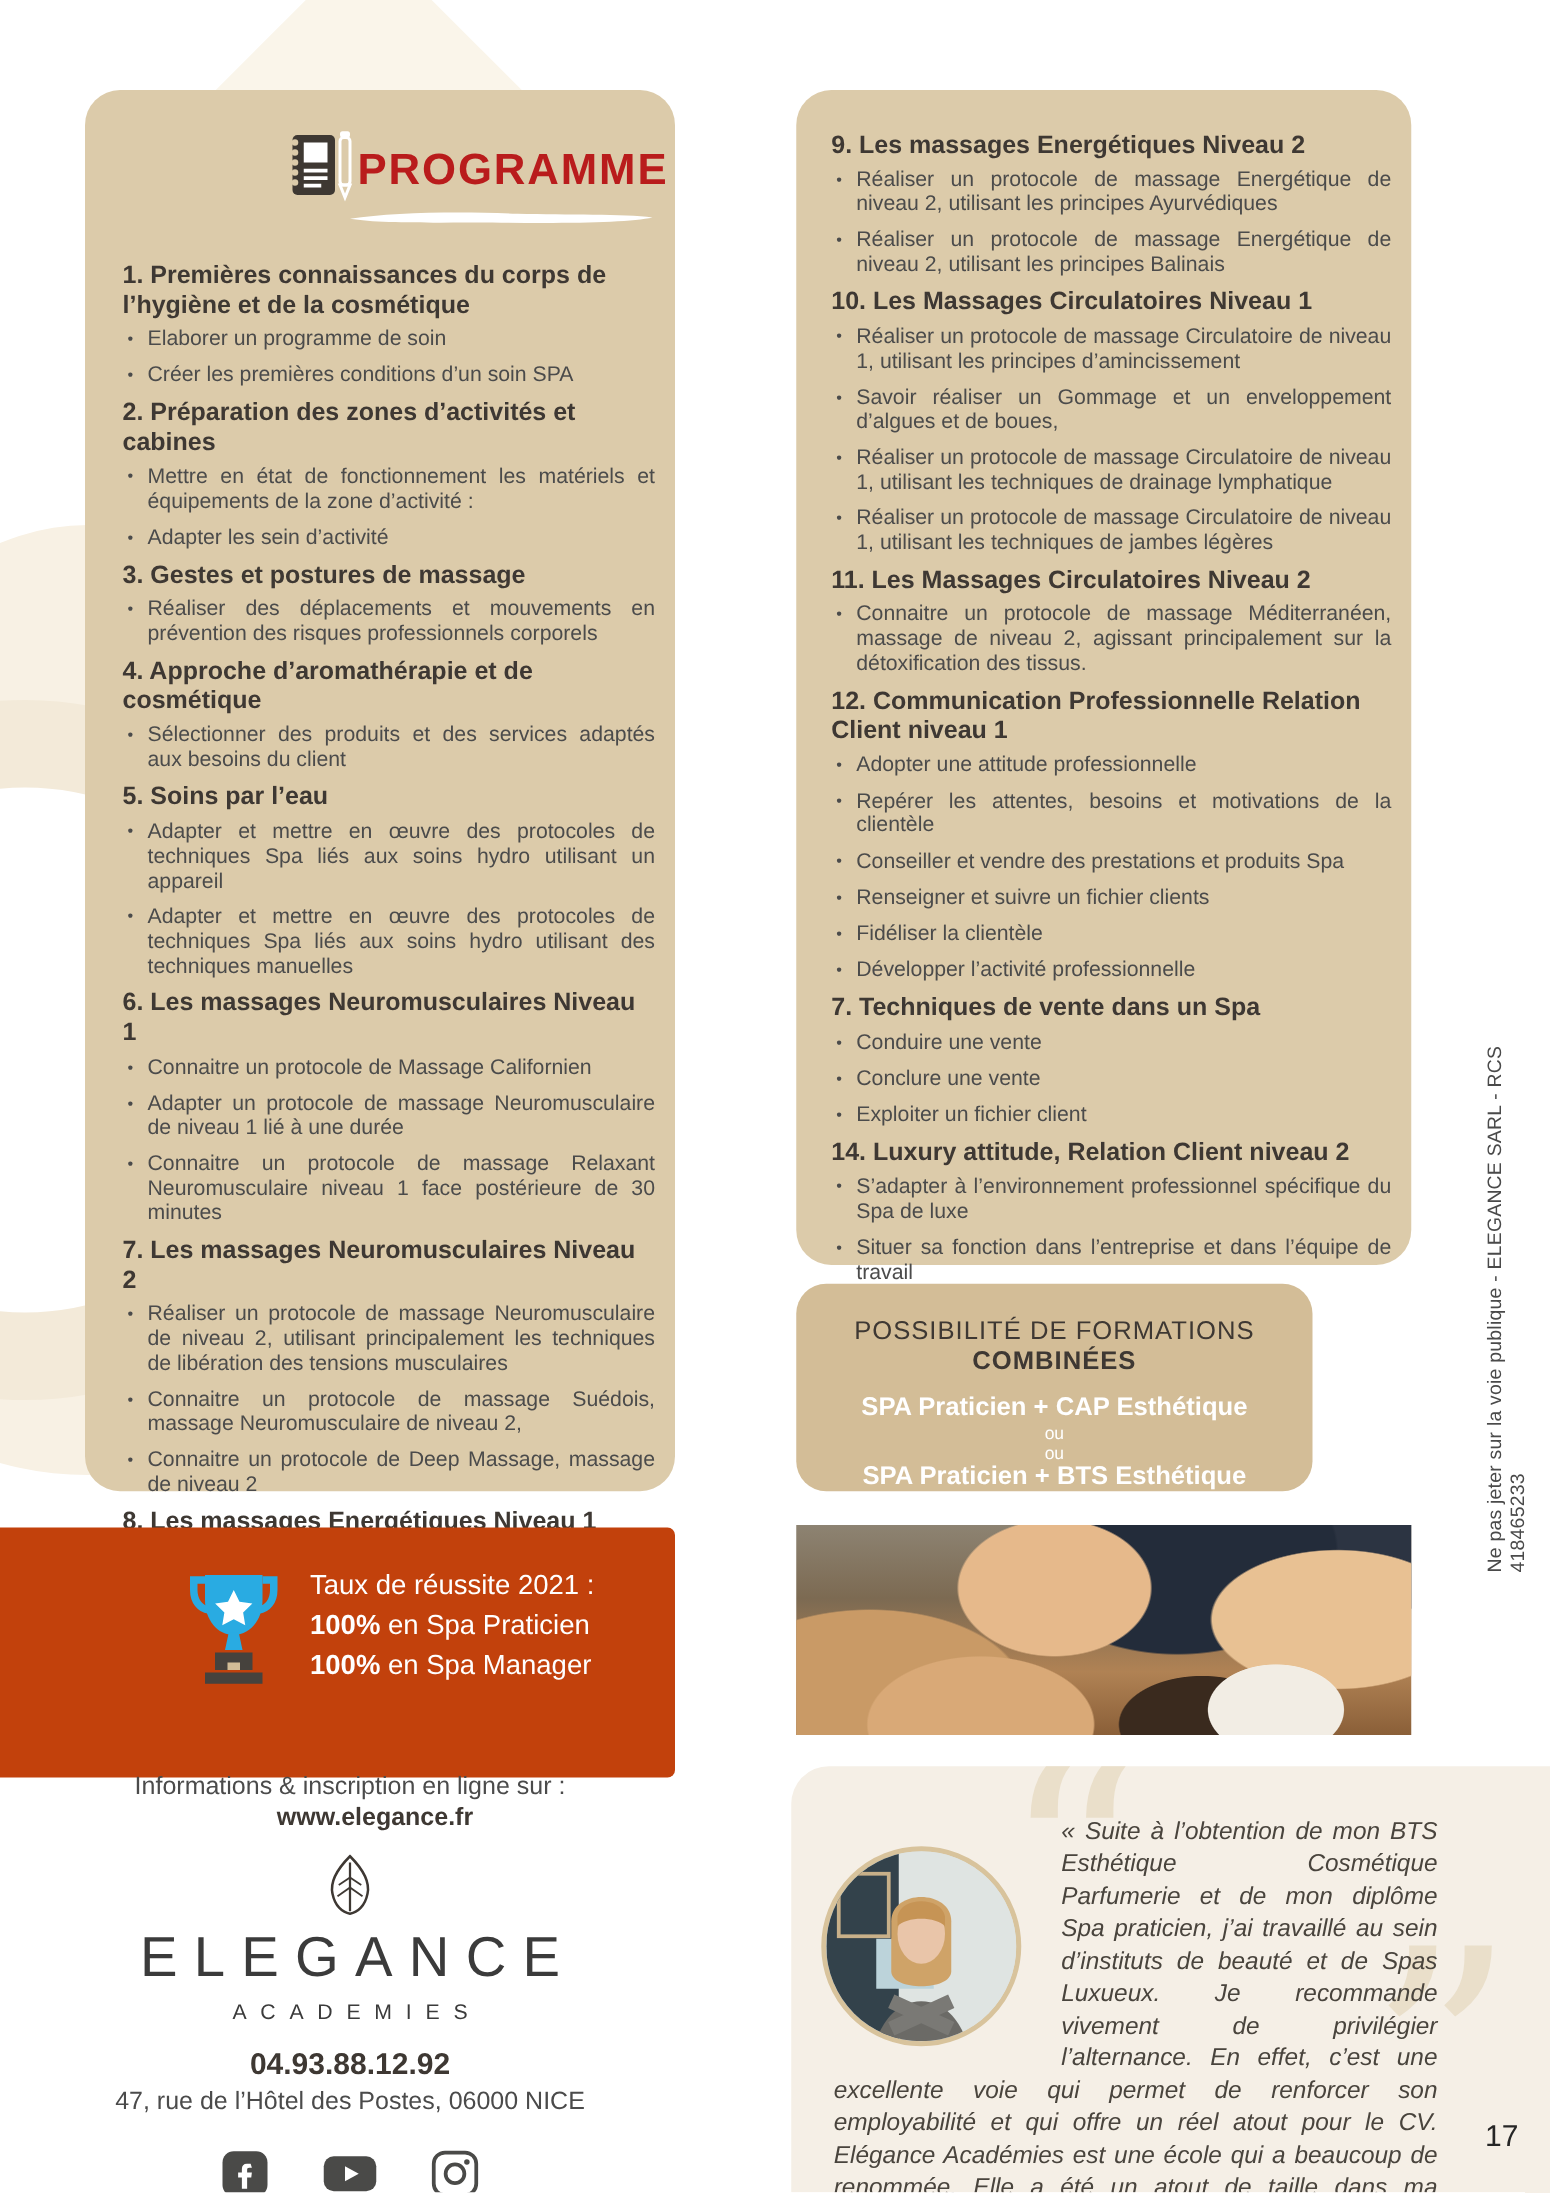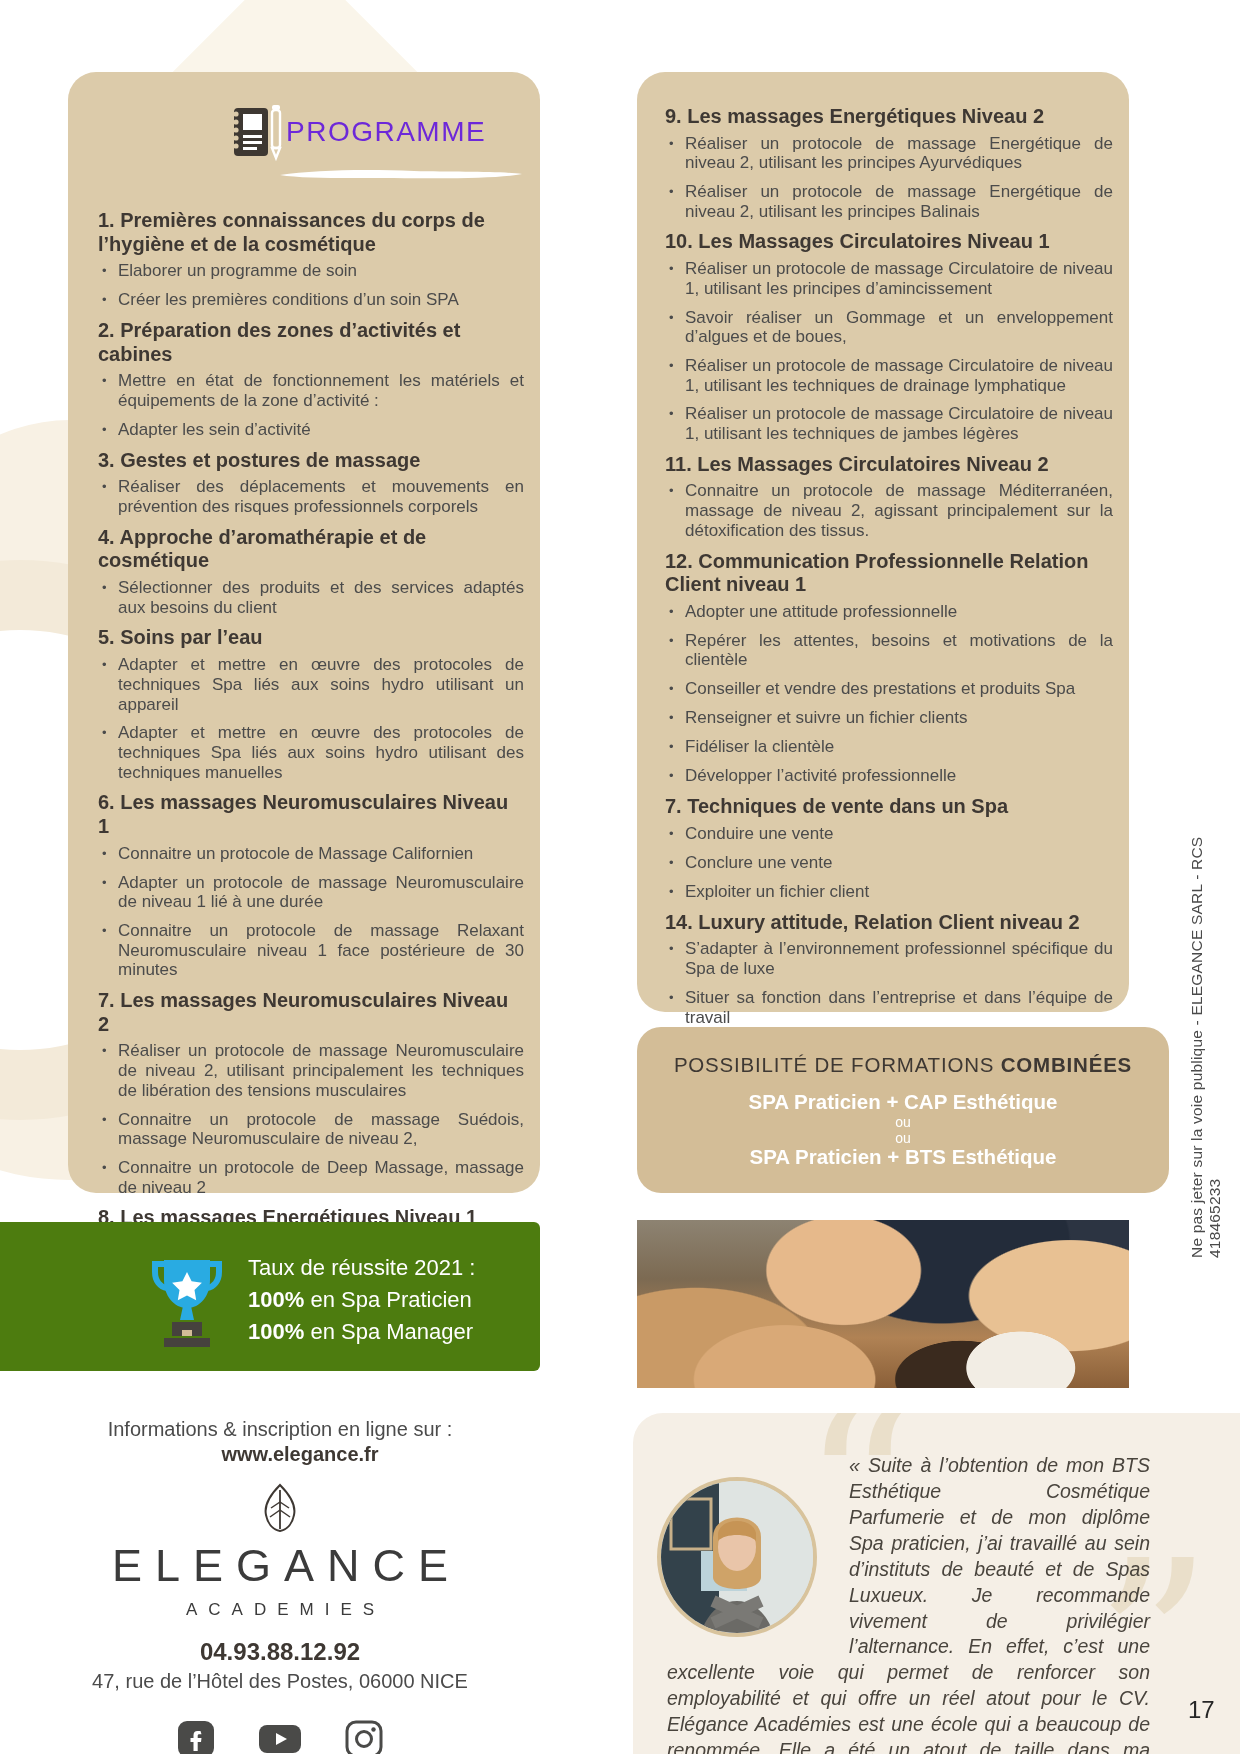--- a/index.html
+++ b/index.html
@@ -15,34 +15,34 @@
   .wm-ring{left:-260px;top:560px;width:560px;height:560px;border-radius:50%;
            background:#ffffff;border:70px solid #f3ead9;box-sizing:border-box;}
 
   
   .box{position:absolute;background:#dccbaa;border-radius:28px;box-sizing:border-box;}
   .box-left{left:68px;top:72px;width:472px;height:1121px;padding:22px 16px 10px 30px;}
   .box-right{left:637px;top:72px;width:492px;height:940px;padding:24px 16px 21px 28px;}
 
   
   .prog-head{position:relative;height:106px;}
-  .prog-title{position:absolute;left:188px;top:22px;font-size:28px;font-weight:400;
-              letter-spacing:1.5px;color:#6d28d9;}
+  .prog-title{position:absolute;left:188px;top:22px;font-size:35px;font-weight:700;
+              letter-spacing:1.5px;color:#b91c1c;}
   .prog-brush{position:absolute;left:176px;top:72px;width:252px;height:16px;}
   .prog-icon{position:absolute;left:128px;top:8px;width:66px;height:66px;}
 
   
   .sec-head{font-size:20px;line-height:1.18;font-weight:700;color:#3e3833;margin:9px 0 5px 0;}
   .bullet{display:flex;margin:0 0 9px 4px;}
   .bullet .dot{flex:0 0 16px;font-size:13px;line-height:20px;color:#4b4b4b;}
   .bullet p{margin:0;font-size:17px;line-height:1.16;text-align:justify;color:#4b4b4b;}
   .bullet p.short{text-align:left;}
 
   
-  .box-comb{left:637px;top:1027px;width:532px;height:166px;background:#d3bd97;border-radius:24px;
+  .box-comb{left:637px;top:1027px;width:413px;height:166px;background:#d3bd97;border-radius:24px;
             text-align:center;padding-top:26px;}
   .comb-title{font-size:20.5px;letter-spacing:0.8px;color:#3e3833;}
   .comb-title b{font-weight:700;}
   .comb-opts{margin-top:14px;}
   .comb-opt{color:#ffffff;font-weight:700;font-size:20.5px;line-height:1.1;}
   .comb-ou{color:#ffffff;font-size:14px;line-height:1.15;}
 
   
   .photo{position:absolute;left:637px;top:1220px;width:492px;height:168px;overflow:hidden;
          background:
@@ -50,21 +50,21 @@
           radial-gradient(120px 70px at 66% 95%, #3a2a1e 0 55%, transparent 56%),
           radial-gradient(150px 90px at 30% 95%, #d9a977 0 60%, transparent 61%),
           radial-gradient(220px 120px at 12% 80%, #c99a66 0 55%, transparent 56%),
           radial-gradient(200px 110px at 88% 45%, #e8c193 0 50%, transparent 51%),
           radial-gradient(170px 120px at 42% 30%, #e6b98b 0 45%, transparent 46%),
           radial-gradient(230px 150px at 62% 12%, #232c3a 0 55%, transparent 56%),
           radial-gradient(150px 110px at 96% 8%, #2c3442 0 50%, transparent 51%),
           linear-gradient(180deg,#8d8372 0%, #7c6a52 35%, #b08254 70%, #8a5f38 100%);}
 
   
-  .band{position:absolute;left:0;top:1222px;width:540px;height:149px;background:#4d7c0f;
+  .band{position:absolute;left:0;top:1222px;width:540px;height:200px;background:#c2410c;
         border-radius:0 6px 6px 0;}
   .band .trophy{position:absolute;left:150px;top:32px;width:74px;height:100px;}
   .band-text{position:absolute;left:248px;top:30px;color:#ffffff;font-size:22px;line-height:1.45;}
   .band-text b{font-weight:700;}
 
   
   .contact{position:absolute;left:0px;top:1418px;width:560px;text-align:center;}
   .c-info{font-size:20px;color:#4b4b4b;}
   .c-web{font-size:20px;font-weight:700;color:#3e3833;margin-top:2px;margin-left:40px;}
   .c-leaf{margin-top:16px;height:52px;}

